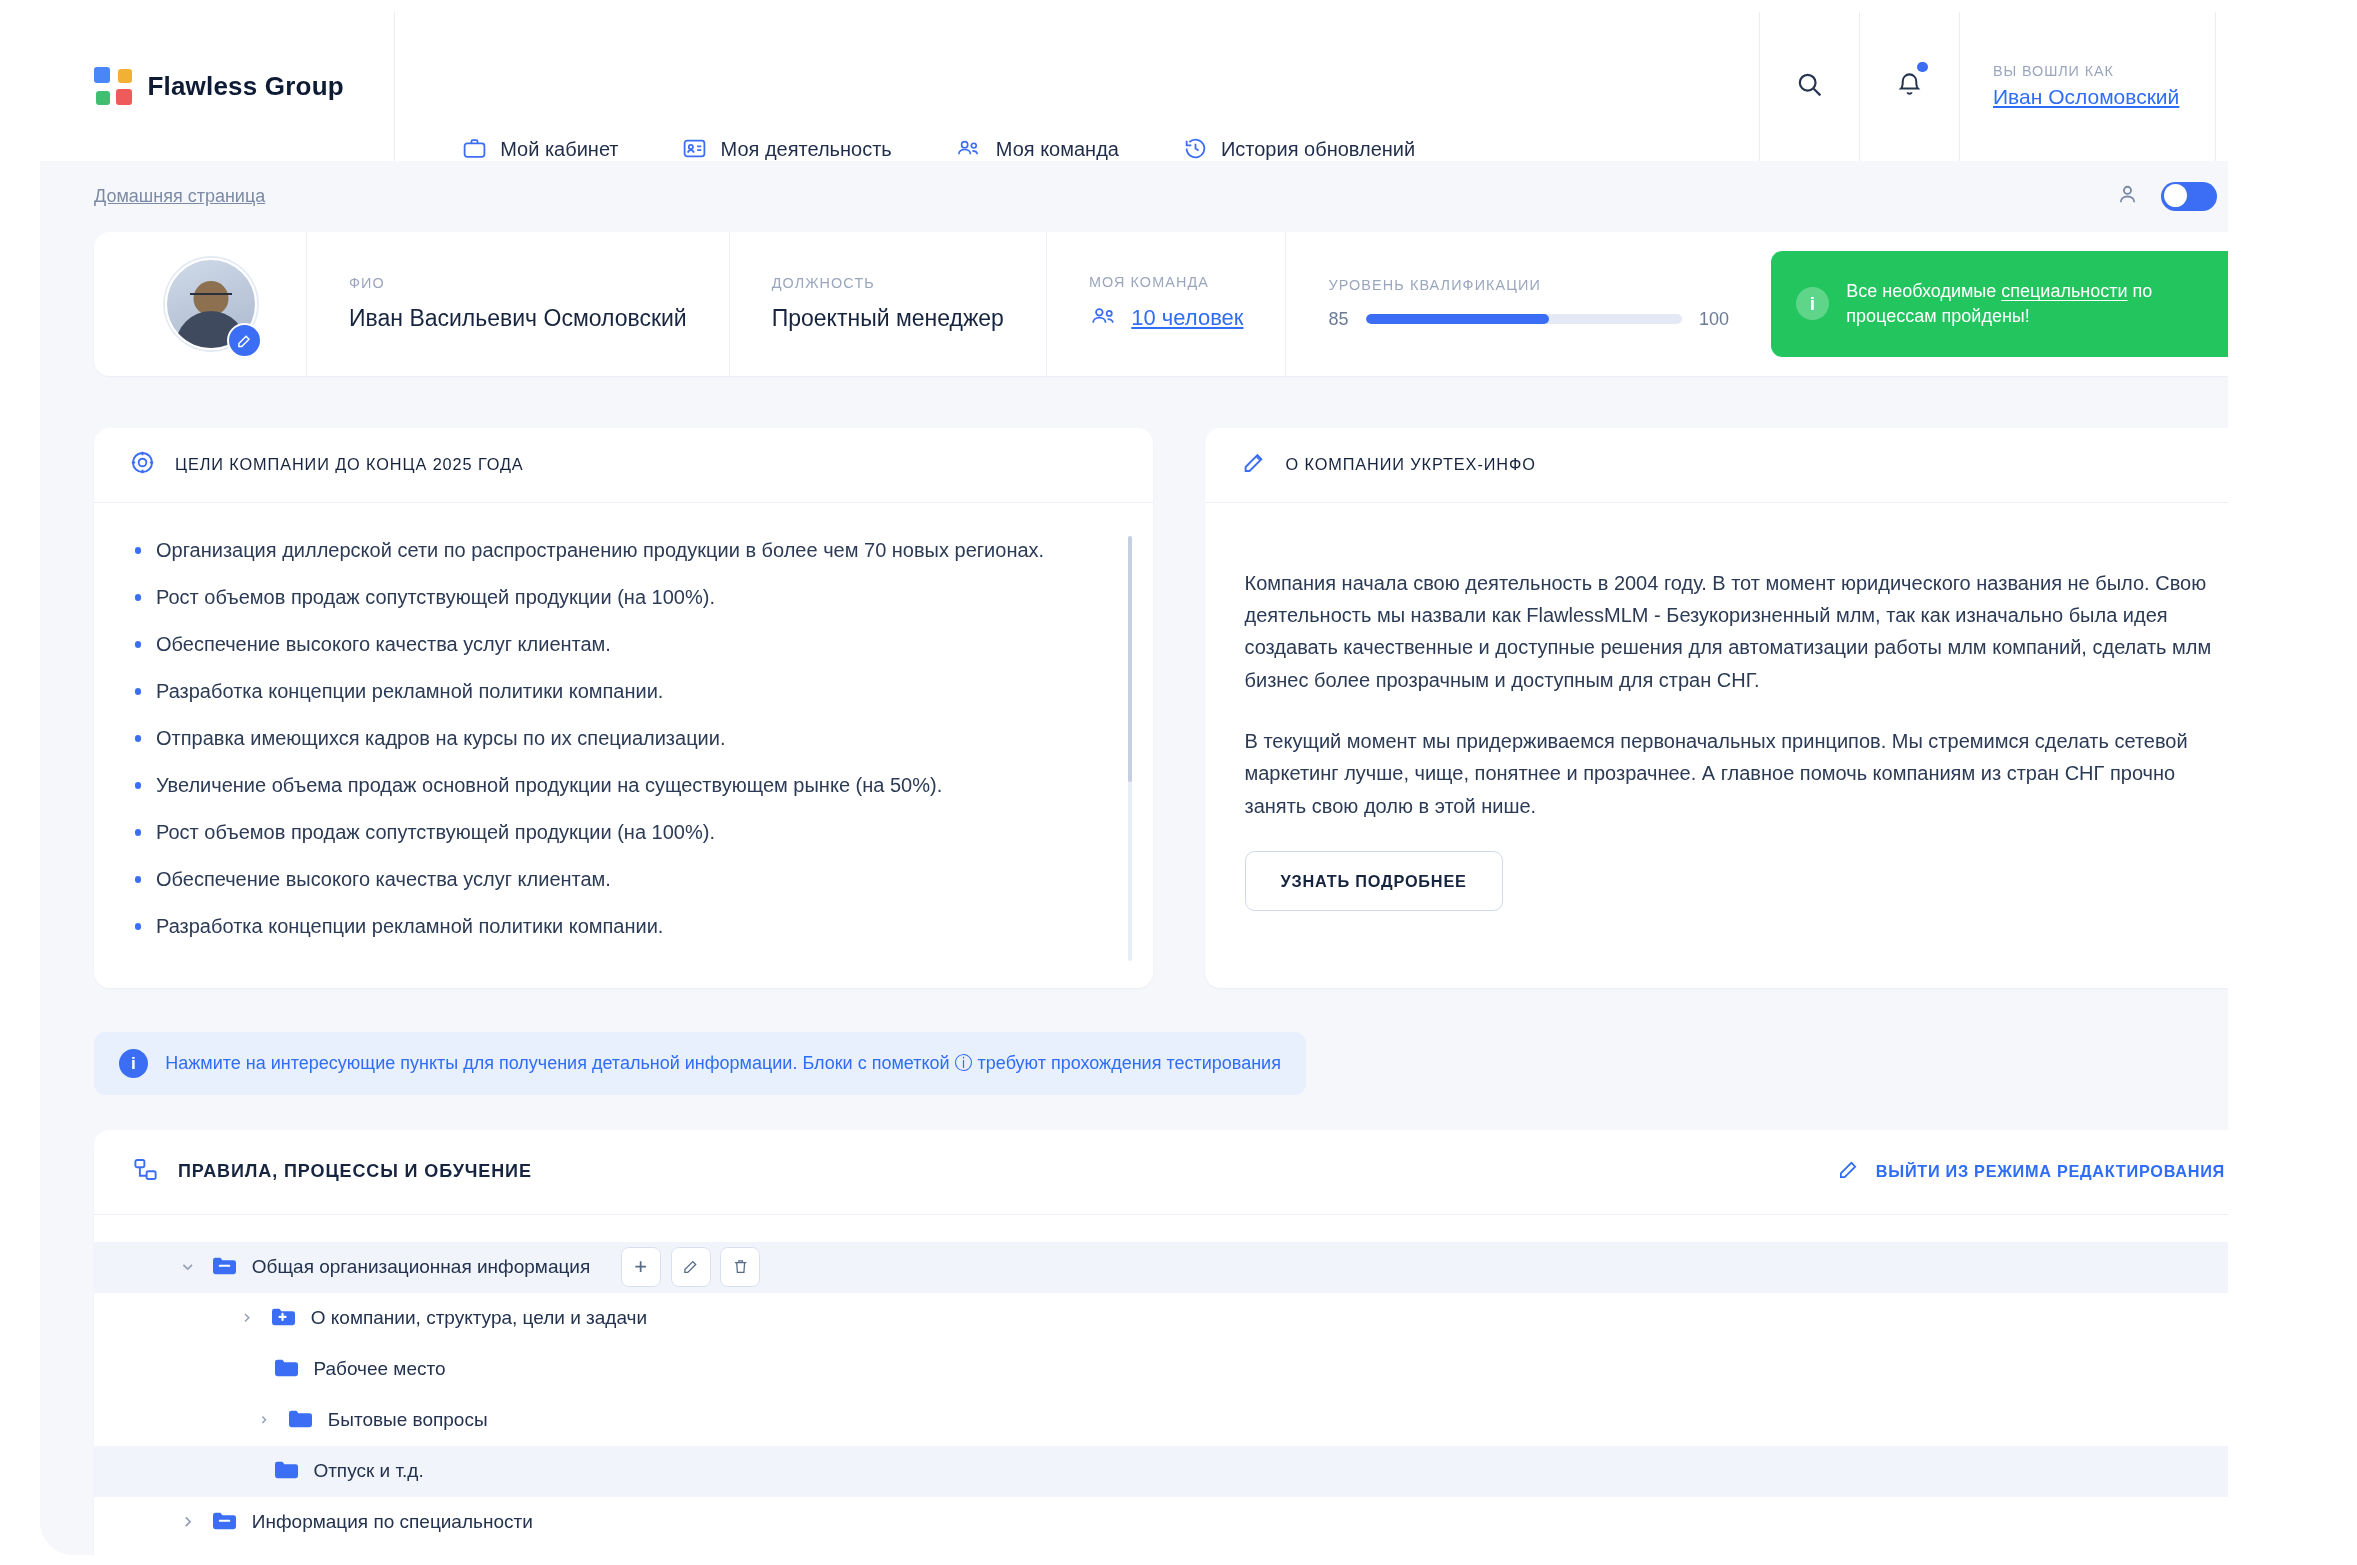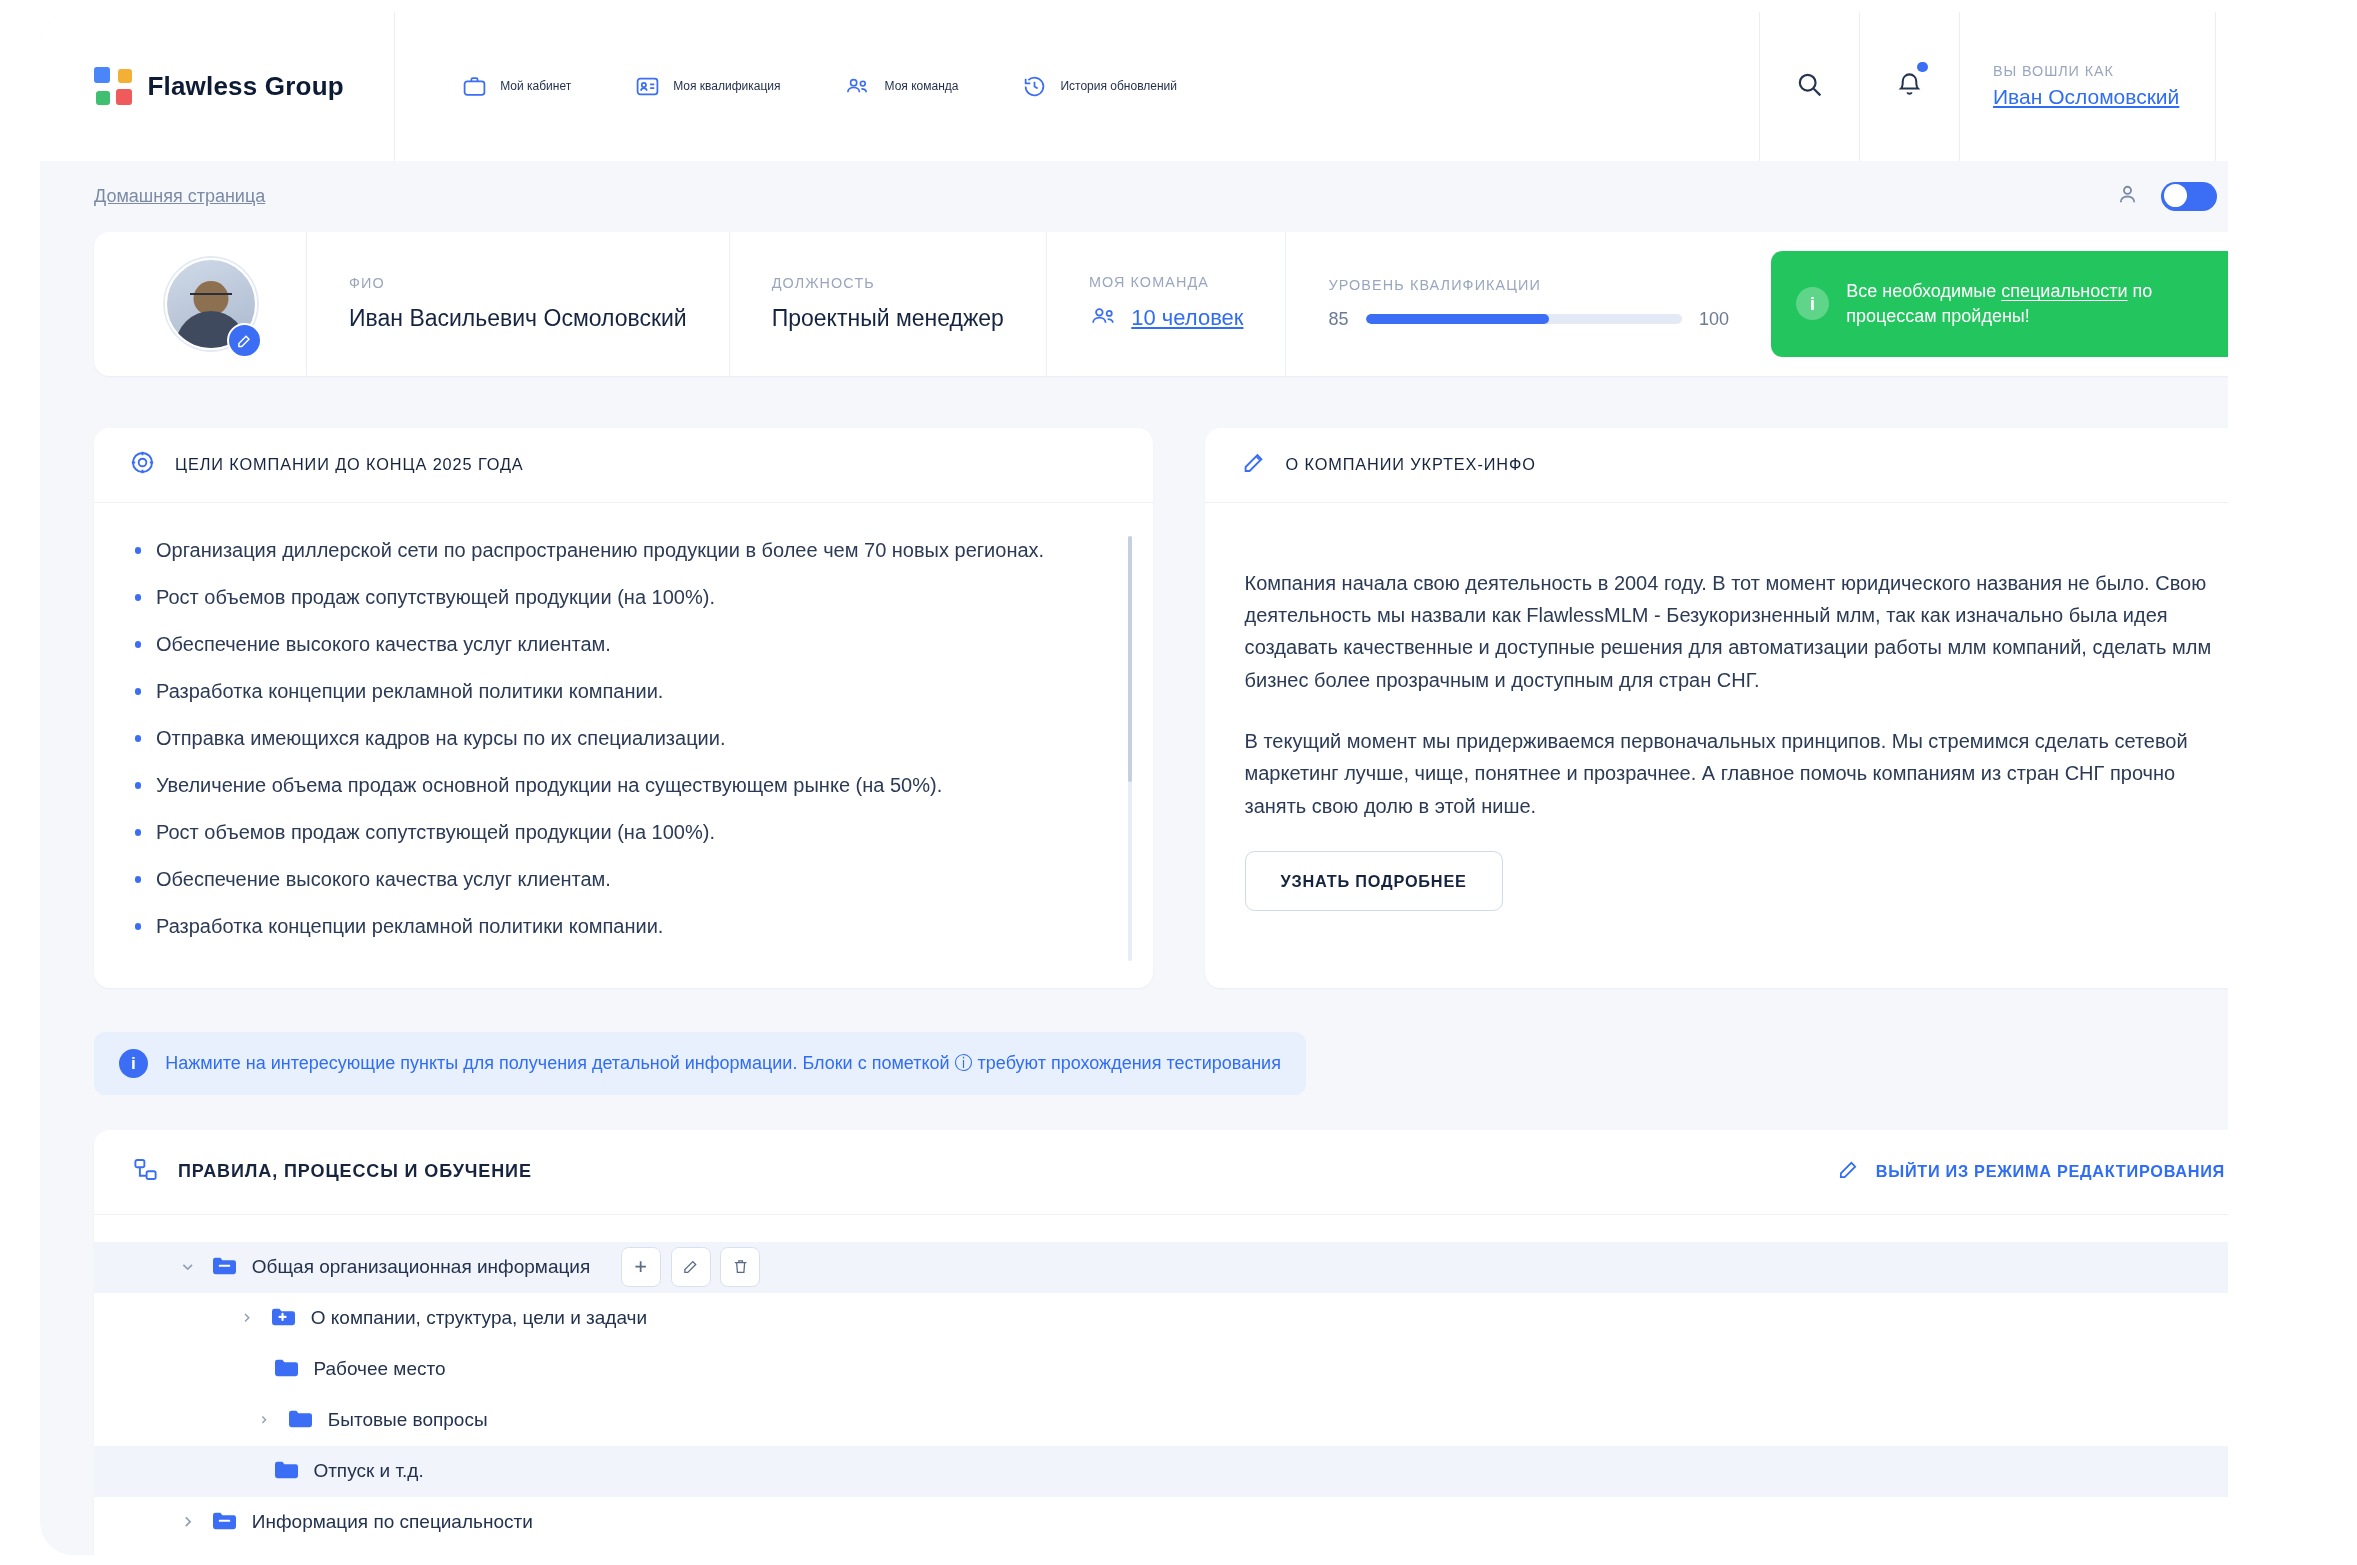--- a/index.html
+++ b/index.html
@@ -39,23 +39,23 @@
   .logo-mark { width: 38px; height: 38px; position: relative; flex: 0 0 38px; }
   .logo-mark i { position: absolute; border-radius: 2.9px; display:block; }
   .logo-mark i.a { left:0; top:0; width:16.3px; height:16.3px; background:#4a86f7; }
   .logo-mark i.b { right:0; top:1.9px; width:14.4px; height:14.4px; background:#f2b134; }
   .logo-mark i.c { left:1.9px; bottom:0; width:14.4px; height:14.4px; background:#3fbf6f; }
   .logo-mark i.d { right:0; bottom:0; width:16.3px; height:16.3px; background:#ef5b5b; }
   .brand-name { font-size: 26px; font-weight: 700; color: #0e1b34; white-space: nowrap; letter-spacing: 0.2px; }
 
   .navlinks { display: flex; align-items: center; flex: 1; padding-left: 40px; gap: 9.6px; }
   .navlink {
-    display: flex; align-items: center; gap: 13.4px;
+    display: flex; align-items: flex-end; gap: 13.4px;
     padding: 0 27px; height: 100%;
-    font-size: 12px; color: #1f2d4a; white-space: nowrap; cursor: pointer;
+    font-size: 20px; color: #1f2d4a; white-space: nowrap; cursor: pointer;
   }
   .navlink svg { display: block; }
 
   .nav-tools { display: flex; align-items: stretch; }
   .tool-btn {
     width: 100px; display: flex; align-items: center; justify-content: center;
     border-left: 1px solid #e9edf5; cursor: pointer; position: relative;
   }
   .bell-dot {
     position: absolute; top: 50px; right: 31px;
@@ -197,21 +197,21 @@
         <span>Мой кабинет</span>
       </div>
       <div class="navlink">
         <span>
           <svg width="25" height="25" viewBox="0 0 24 24" fill="none" stroke="#3b6ef4" stroke-width="1.7">
                 <rect x="2.5" y="4.5" width="19" height="15" rx="2.5"></rect>
                 <circle cx="8.5" cy="10.5" r="2"></circle>
                 <path d="M5.5 16c.6-1.6 1.8-2.4 3-2.4s2.4.8 3 2.4M14.5 10h4M14.5 13.5h4"></path>
               </svg>
         </span>
-        <span>Моя квалификация</span>
+        <span>Моя деятельность</span>
       </div>
       <div class="navlink">
         <span>
           <svg width="27" height="25" viewBox="0 0 28 24" fill="none" stroke="#3b6ef4" stroke-width="1.7">
                 <circle cx="10" cy="8" r="3.2"></circle>
                 <circle cx="19.5" cy="9" r="2.5"></circle>
                 <path d="M4 18c0-3.2 2.7-5 6-5s6 1.8 6 5M18 14.5c2.6 0 5 1.3 5 3.5"></path>
               </svg>
         </span>
         <span>Моя команда</span>

